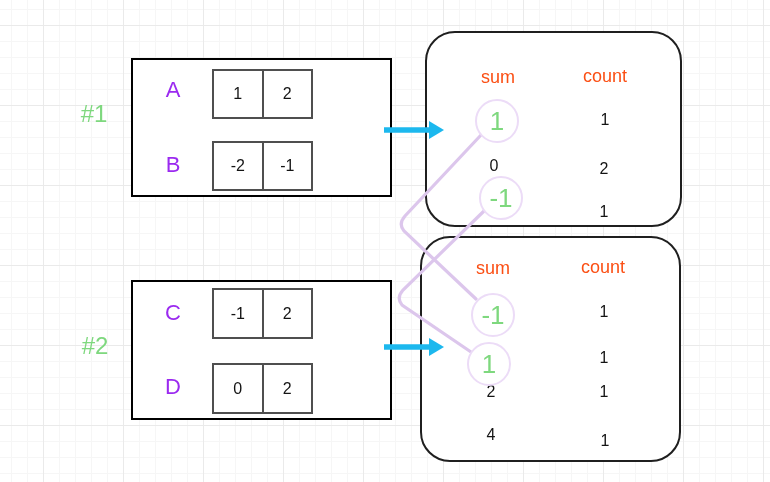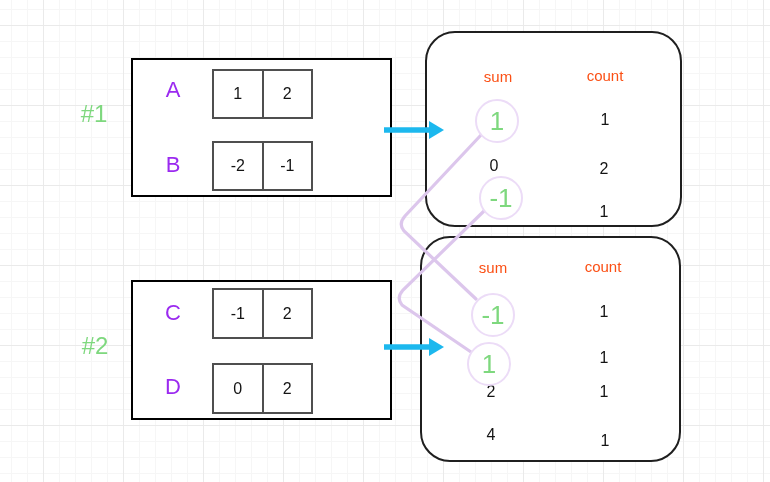--- a/index.html
+++ b/index.html
@@ -30,21 +30,21 @@
   }
   .cell {
     flex:1; display:flex; align-items:center; justify-content:center;
     font-size:16px; color:#141414; background:#ffffff;
   }
   .cell + .cell { border-left:2px solid #4f4f4f; }
   .round-box {
     box-sizing:border-box; background:#ffffff; border:2px solid #1f1f1f; border-radius:30px;
   }
   .tbl-header {
-    color:#fb4f14; font-size:15px; line-height:22px; text-align:center;
+    color:#fb4f14; font-size:18px; line-height:22px; text-align:center;
   }
   .sum-circle {
     box-sizing:border-box; width:44px; height:44px; border-radius:50%;
     background:#ffffff; border:2px solid #ecdcf7;
     display:flex; align-items:center; justify-content:center;
     color:#7ed87e; font-size:26px; z-index:20;
   }
   .num {
     font-size:16px; line-height:20px; color:#141414; text-align:center; height:20px;
   }

